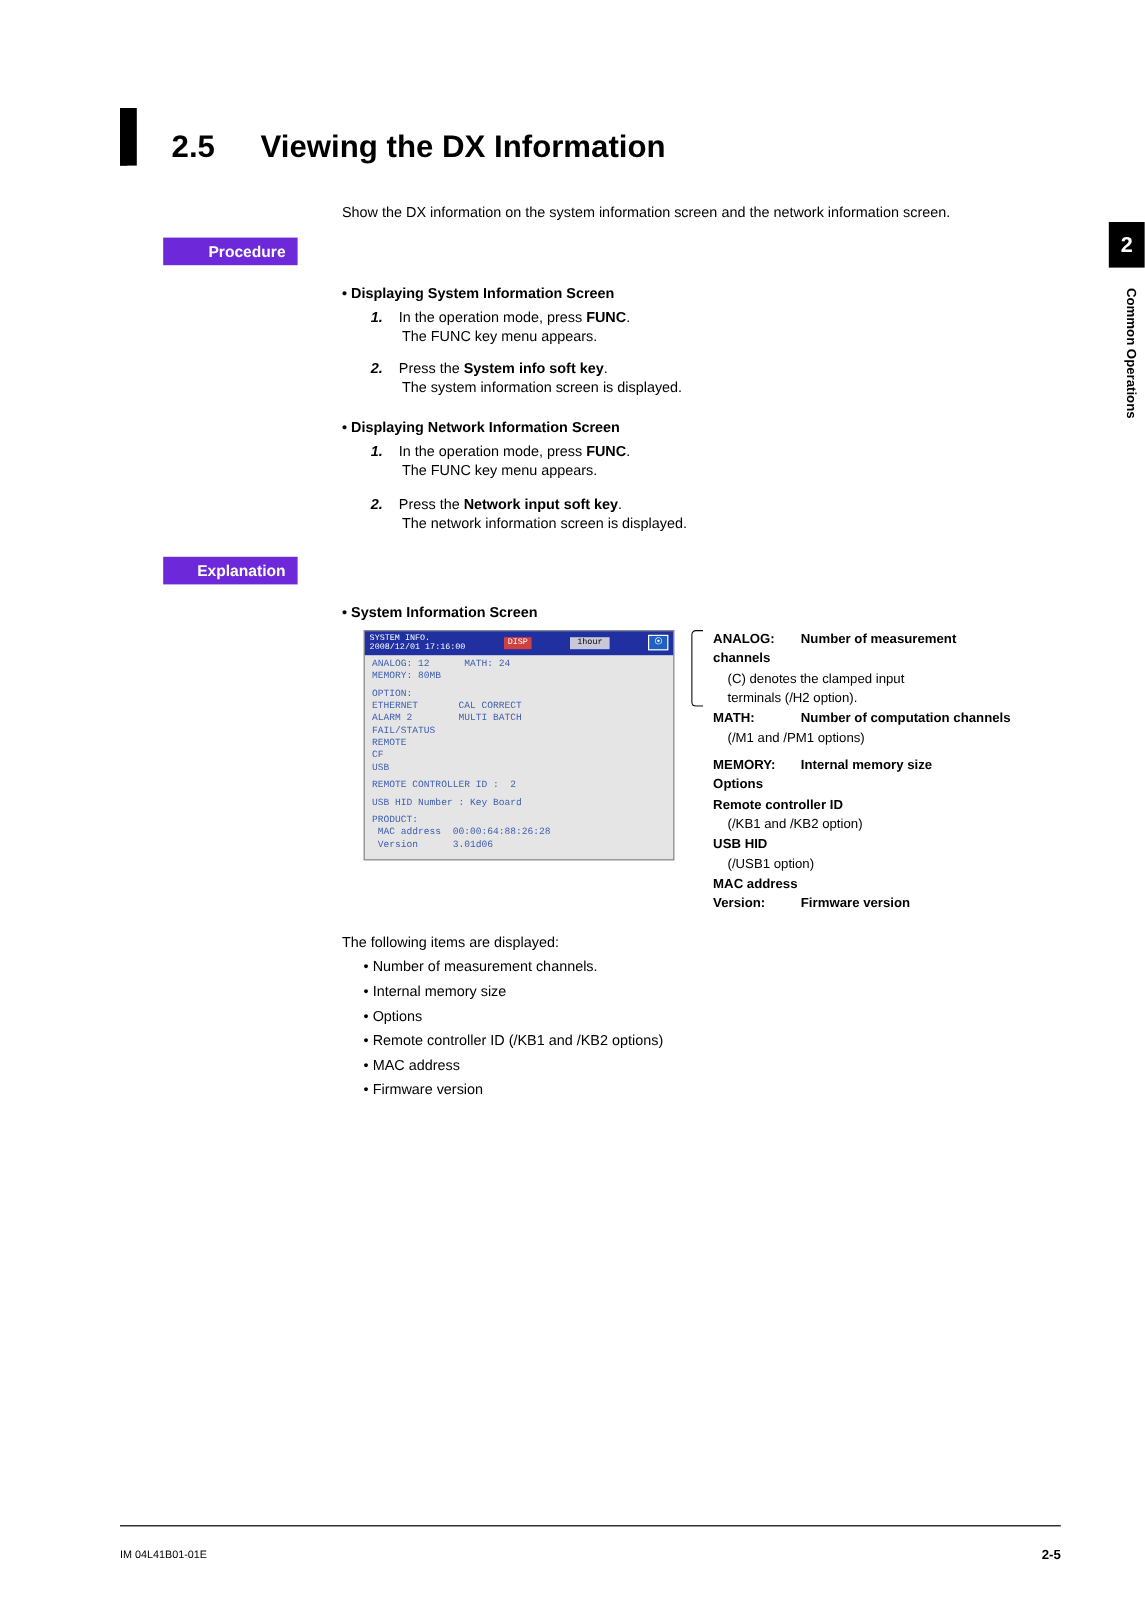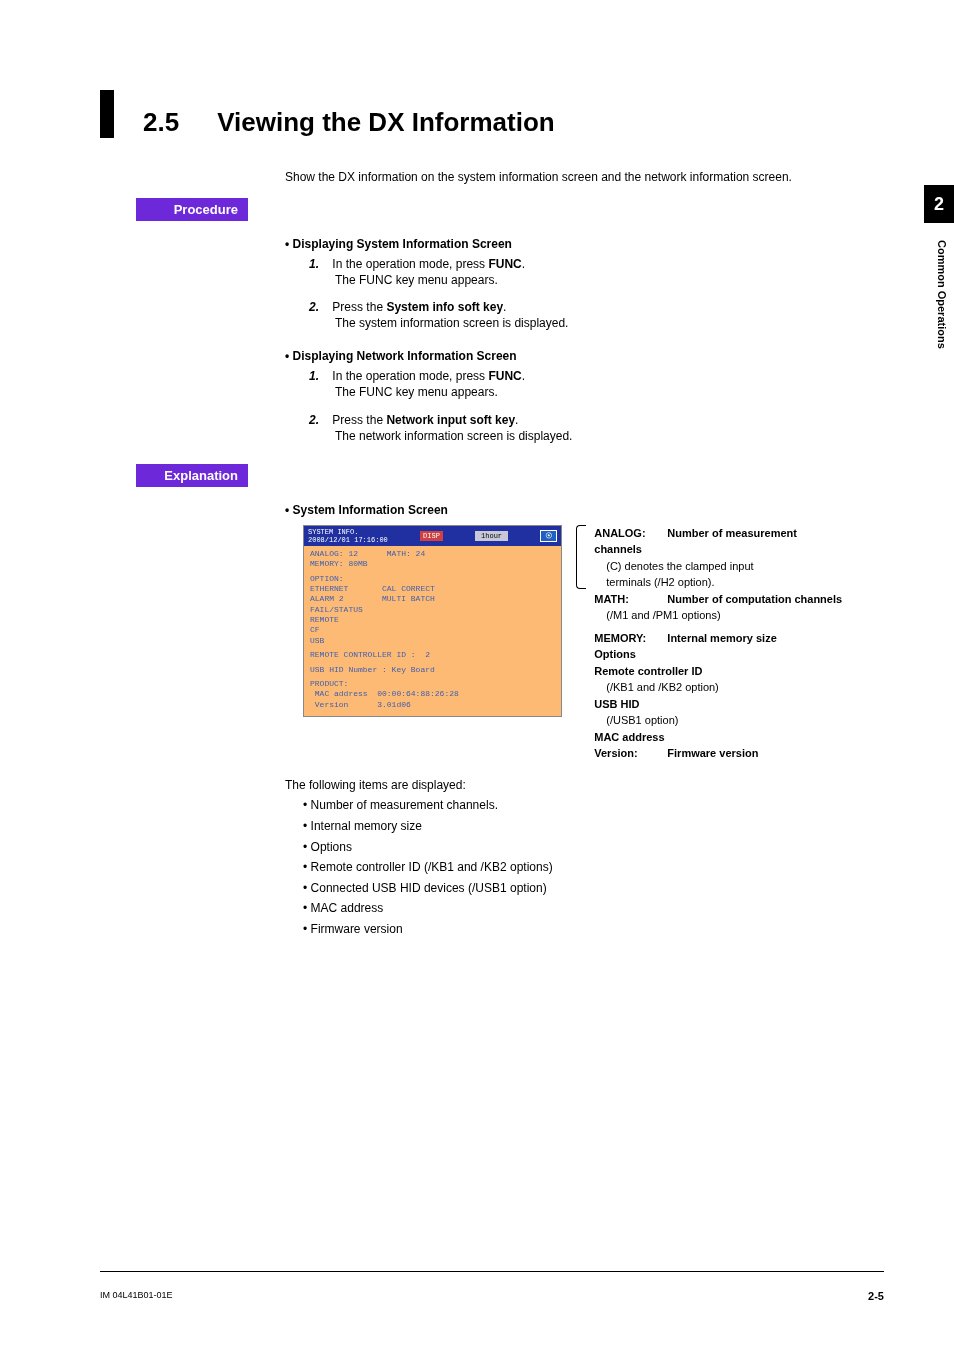--- a/index.html
+++ b/index.html
@@ -108,21 +108,21 @@
   .explain-block { margin-top: 18px; }
 
   .screen-row {
     display: flex;
     align-items: flex-start;
     gap: 10px;
     margin: 8px 0 14px 18px;
   }
   .device-screen {
     width: 262px;
-    background: #fdba74;
+    background: #e5e5e5;
     border: 1px solid #888;
     font-family: "Courier New", monospace;
     font-size: 8px;
     color: #4060b0;
     position: relative;
   }
   .ds-header {
     background: #2030a0;
     color: #fff;
     padding: 2px 4px;
@@ -281,21 +281,20 @@
         </div>
       </div>
 
       <div class="followup">
         <div>The following items are displayed:</div>
         <ul class="plain">
           <li>Number of measurement channels.</li>
           <li>Internal memory size</li>
           <li>Options</li>
           <li>Remote controller ID (/KB1 and /KB2 options)</li>
-          <li>Connected USB HID devices (/USB1 option)</li>
           <li>MAC address</li>
           <li>Firmware version</li>
         </ul>
       </div>
 
     </div>
   </div>
 
 </div>
 

